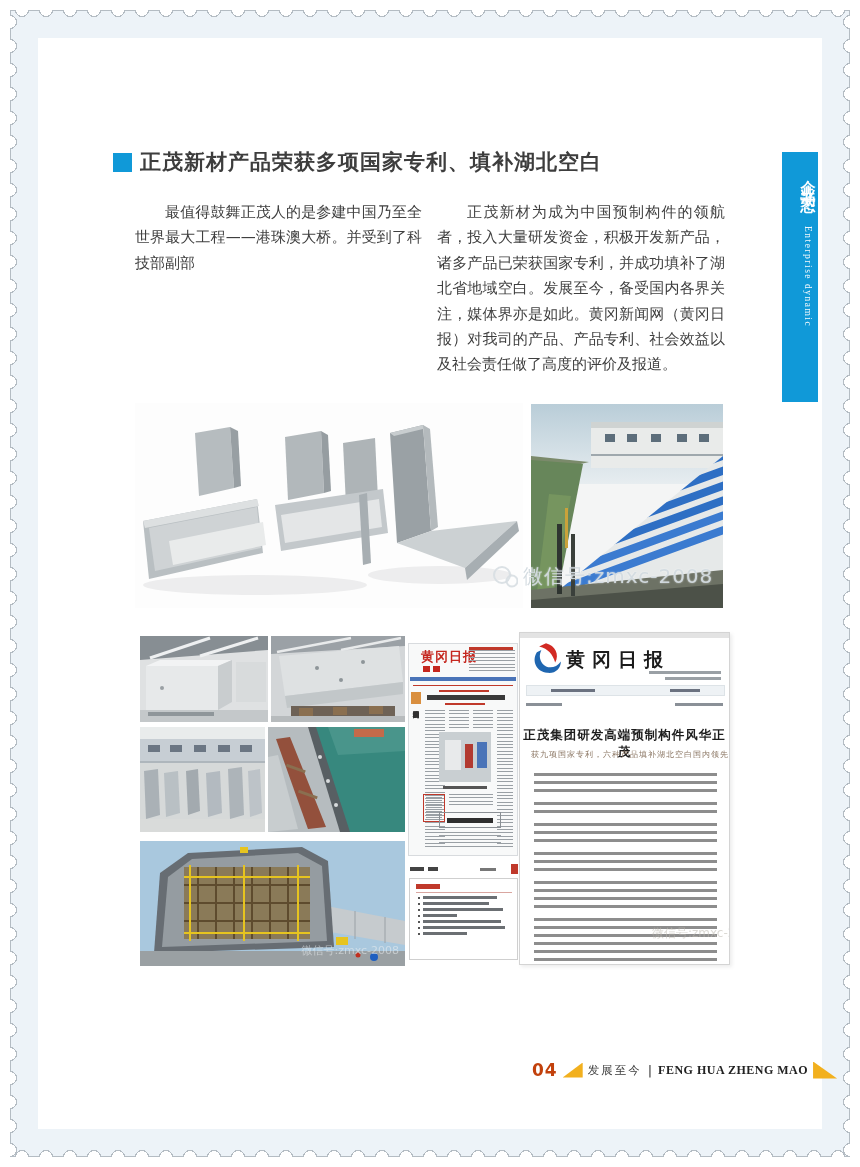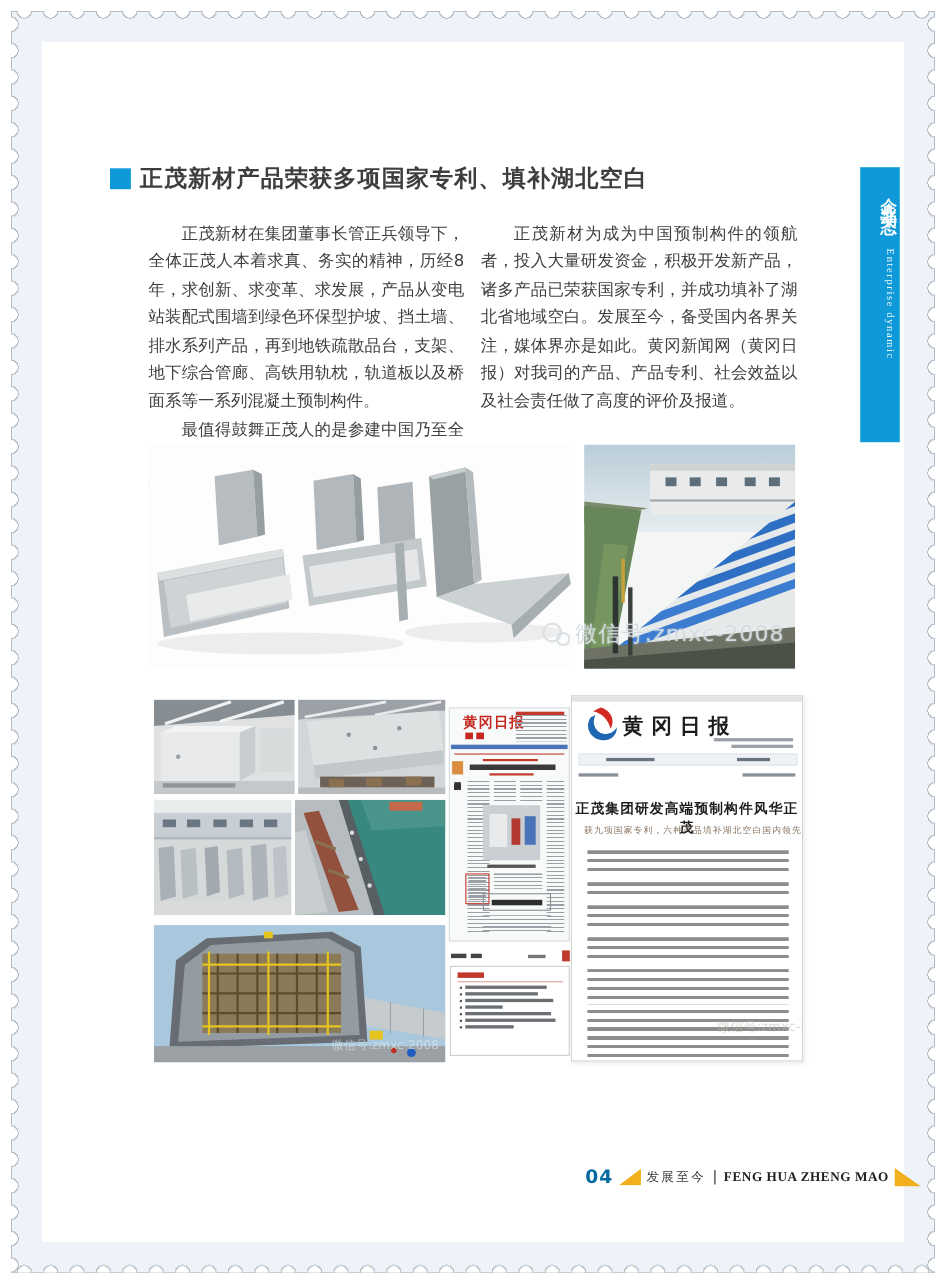--- a/index.html
+++ b/index.html
@@ -20,21 +20,21 @@
     background-image:radial-gradient(circle at 0px 12px,#ffffff 6px,#b4bcc3 6px,#b4bcc3 7px,rgba(0,0,0,0) 7px),
                      linear-gradient(to right,#b4bcc3 0 1px,rgba(0,0,0,0) 1px);
     background-size:10px 24px,10px 100%;background-repeat:repeat-y,no-repeat;}
   .perf.r{right:0;top:0;bottom:0;width:10px;
     background-image:radial-gradient(circle at 10px 12px,#ffffff 6px,#b4bcc3 6px,#b4bcc3 7px,rgba(0,0,0,0) 7px),
                      linear-gradient(to left,#b4bcc3 0 1px,rgba(0,0,0,0) 1px);
     background-size:10px 24px,10px 100%;background-repeat:repeat-y,no-repeat;}
   .content{position:absolute;left:28px;top:28px;right:28px;bottom:28px;background:#ffffff;}
 
   
-  .title-row{position:absolute;left:100px;top:148px;display:flex;align-items:center;gap:8px;}
+  .title-row{position:absolute;left:113px;top:148px;display:flex;align-items:center;gap:8px;}
   .title-sq{width:19px;height:19px;background:#1099d8;}
   .title-txt{font-size:21px;font-weight:700;color:#3d3d3d;letter-spacing:1px;white-space:nowrap;}
 
   
   .side-tab{position:absolute;left:782px;top:152px;width:36px;height:250px;background:#1099d8;
             writing-mode:vertical-rl;color:#fff;padding-top:16px;box-sizing:border-box;text-align:left;}
   .side-tab .cn{font-size:15px;font-weight:600;letter-spacing:6px;}
   .side-tab .sl{font-size:11px;opacity:.85;margin:10px 0;}
   .side-tab .en{font-size:9.5px;letter-spacing:1.5px;opacity:.95;font-family:"Liberation Serif",serif;}
 
@@ -86,21 +86,21 @@
   .art-mast{position:absolute;left:46px;top:14px;font-size:19px;font-weight:700;color:#1b1b1b;
             letter-spacing:7px;font-family:"Liberation Serif",serif;white-space:nowrap;}
   .art-band{position:absolute;left:6px;top:52px;width:199px;height:11px;background:#eef2f5;border:1px solid #dde3e7;box-sizing:border-box;}
   .art-head{position:absolute;left:0;top:94px;width:100%;text-align:center;font-size:12.5px;font-weight:700;color:#1d1d1d;letter-spacing:1px;}
   .art-sub{position:absolute;left:0;top:116px;width:100%;text-align:right;font-size:8px;color:#8b7663;letter-spacing:1px;}
   .art-body{position:absolute;left:14px;top:140px;width:183px;}
   .art-body .tl3{margin-bottom:5px;}
 
   
   .footer{position:absolute;left:532px;top:1060px;display:flex;align-items:center;gap:5px;}
-  .footer .no{font-size:17px;font-weight:700;color:#0369a1;letter-spacing:1px;}
+  .footer .no{font-size:17px;font-weight:700;color:#c2410c;letter-spacing:1px;}
   .tri{background:#f2b01e;}
   .tri.one{width:20px;height:15px;clip-path:polygon(100% 0,100% 100%,0 100%);}
   .tri.two{width:24px;height:17px;clip-path:polygon(0 0,100% 100%,0 100%);}
   .footer .cn{font-size:11.5px;color:#3a3a3a;letter-spacing:2px;}
   .footer .sep{font-size:13px;color:#333;margin:0 1px;}
   .footer .en{font-size:12px;font-weight:700;color:#222;font-family:"Liberation Serif",serif;letter-spacing:.5px;}
 </style>
 </head>
 <body>
 
@@ -119,21 +119,20 @@
     <div class="title-txt">正茂新材产品荣获多项国家专利、填补湖北空白</div>
   </div>
 
   <div class="side-tab">
     <span class="cn">企业动态</span>
     <span class="sl">/</span>
     <span class="en">Enterprise dynamic</span>
   </div>
 
   <div class="col left">
-    <p>正茂新材在集团董事长管正兵领导下，全体正茂人本着求真、务实的精神，历经8年，求创新、求变革、求发展，产品从变电站装配式围墙到绿色环保型护坡、挡土墙、排水系列产品，再到地铁疏散品台，支架、地下综合管廊、高铁用轨枕，轨道板以及桥面系等一系列混凝土预制构件。</p>
     <p>最值得鼓舞正茂人的是参建中国乃至全世界最大工程——港珠澳大桥。并受到了科技部副部</p>
   </div>
   <div class="col right">
     <p>正茂新材为成为中国预制构件的领航者，投入大量研发资金，积极开发新产品，诸多产品已荣获国家专利，并成功填补了湖北省地域空白。发展至今，备受国内各界关注，媒体界亦是如此。黄冈新闻网（黄冈日报）对我司的产品、产品专利、社会效益以及社会责任做了高度的评价及报道。</p>
   </div>
 
   <div class="photo" style="left:135px;top:403px;width:388px;height:205px;background:#fdfdfd;">
     <svg width="388" height="205" viewBox="0 0 388 205">
       <ellipse cx="120" cy="182" rx="112" ry="10" fill="#ededee"></ellipse>
       <ellipse cx="305" cy="172" rx="72" ry="9" fill="#ededee"></ellipse>

